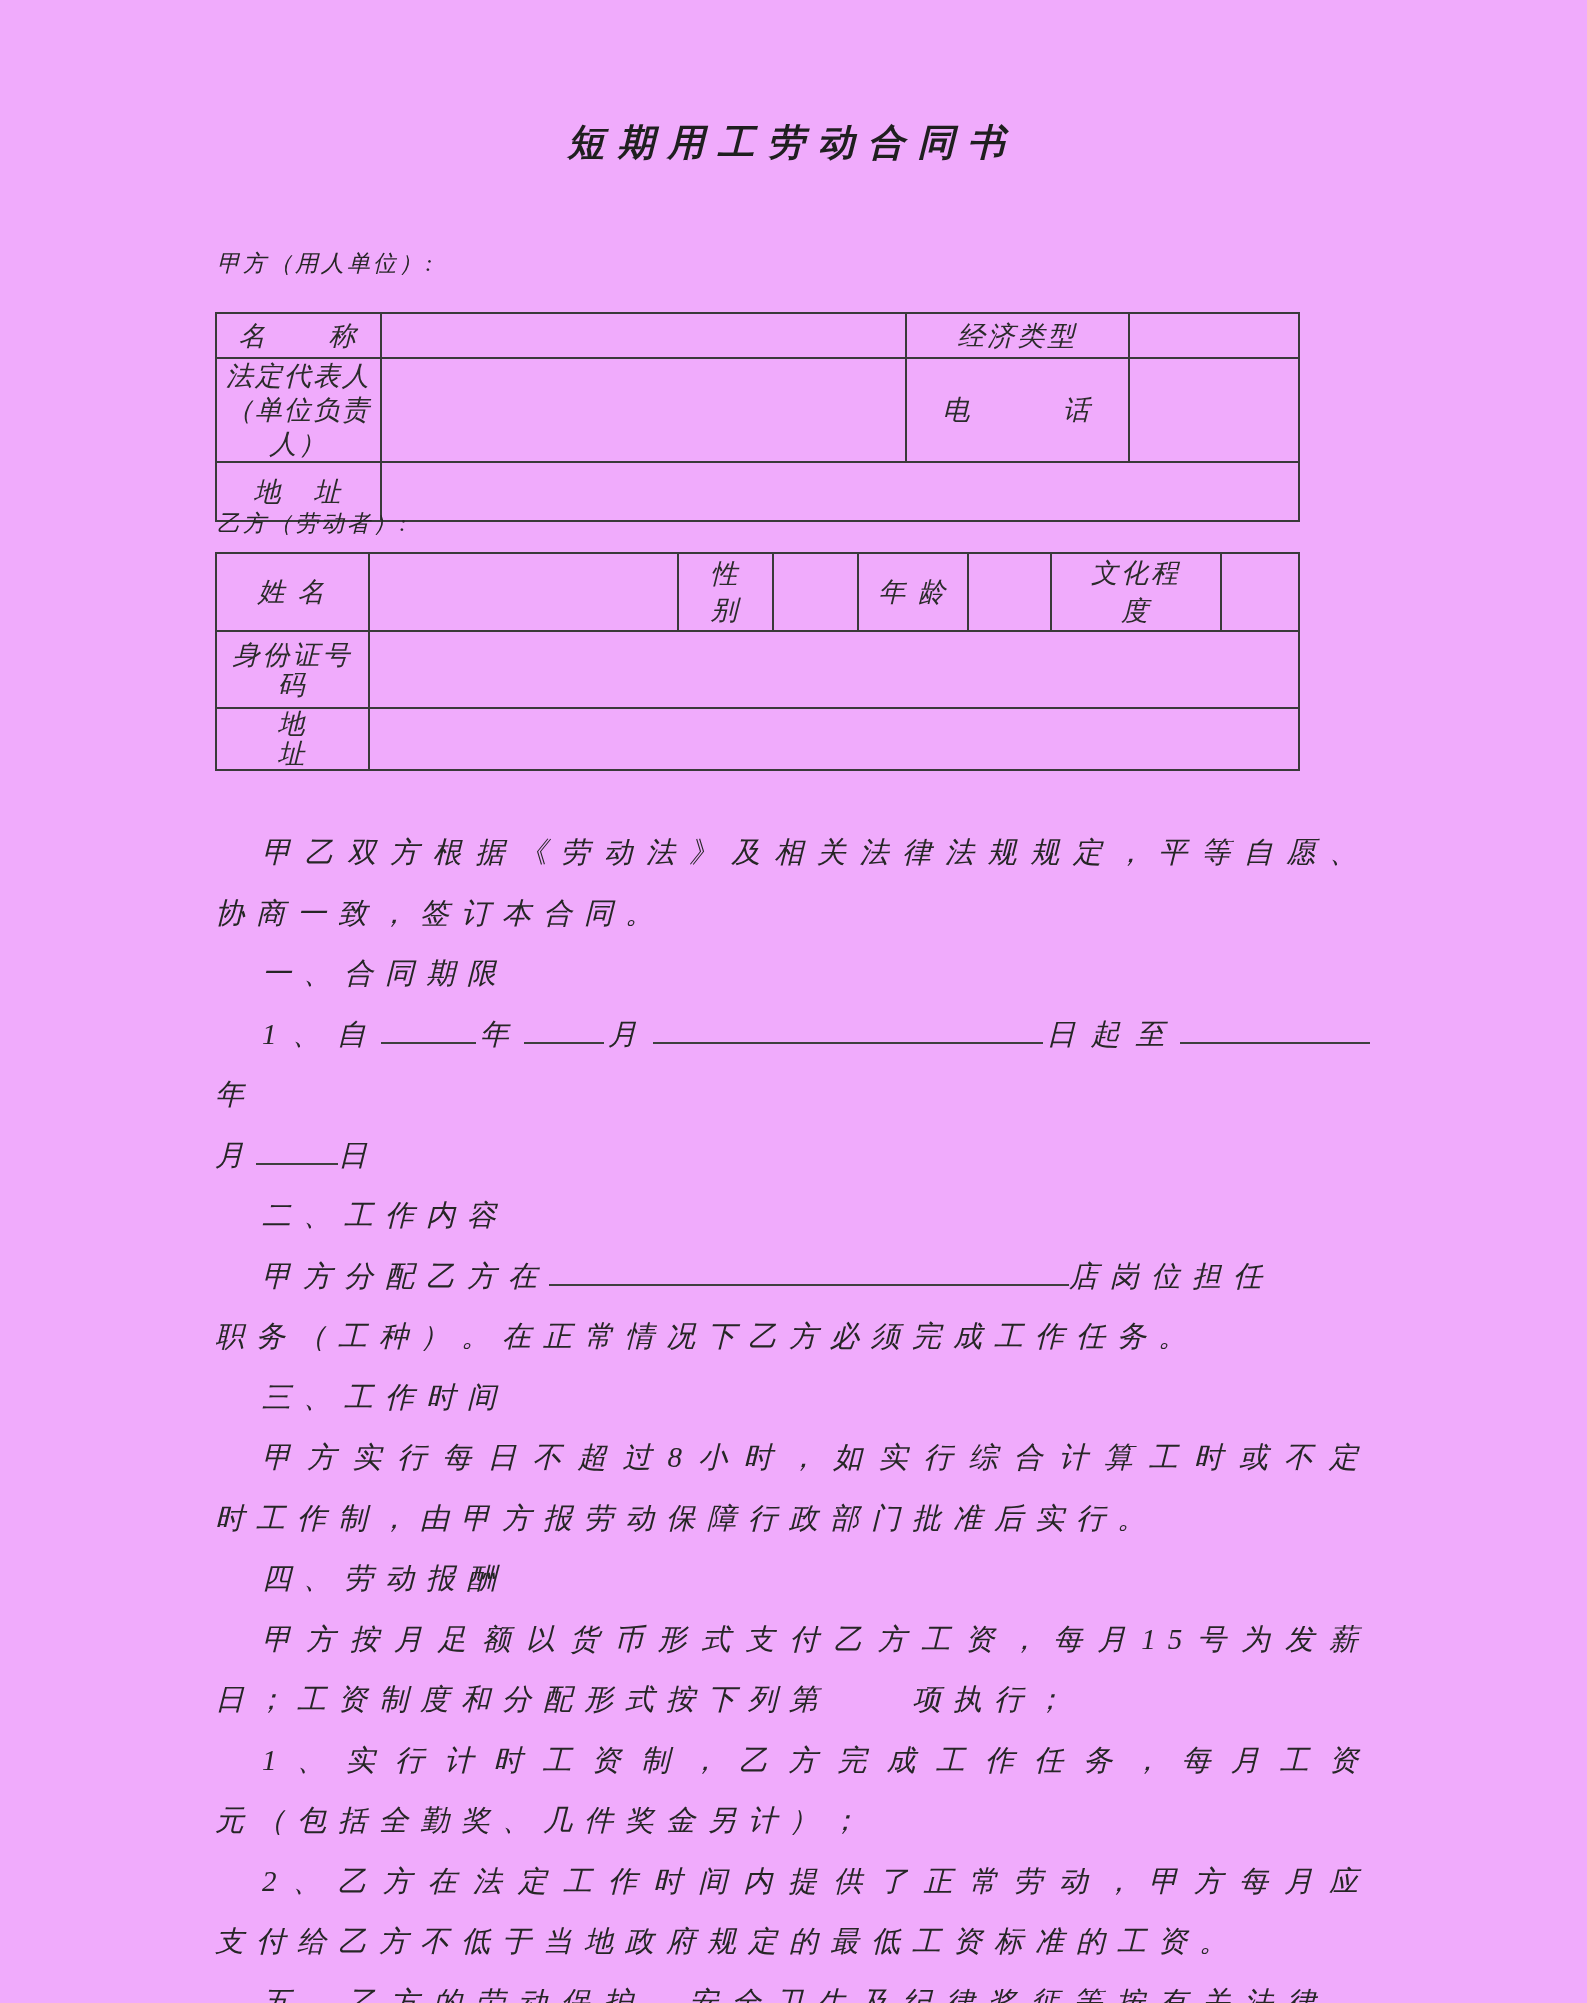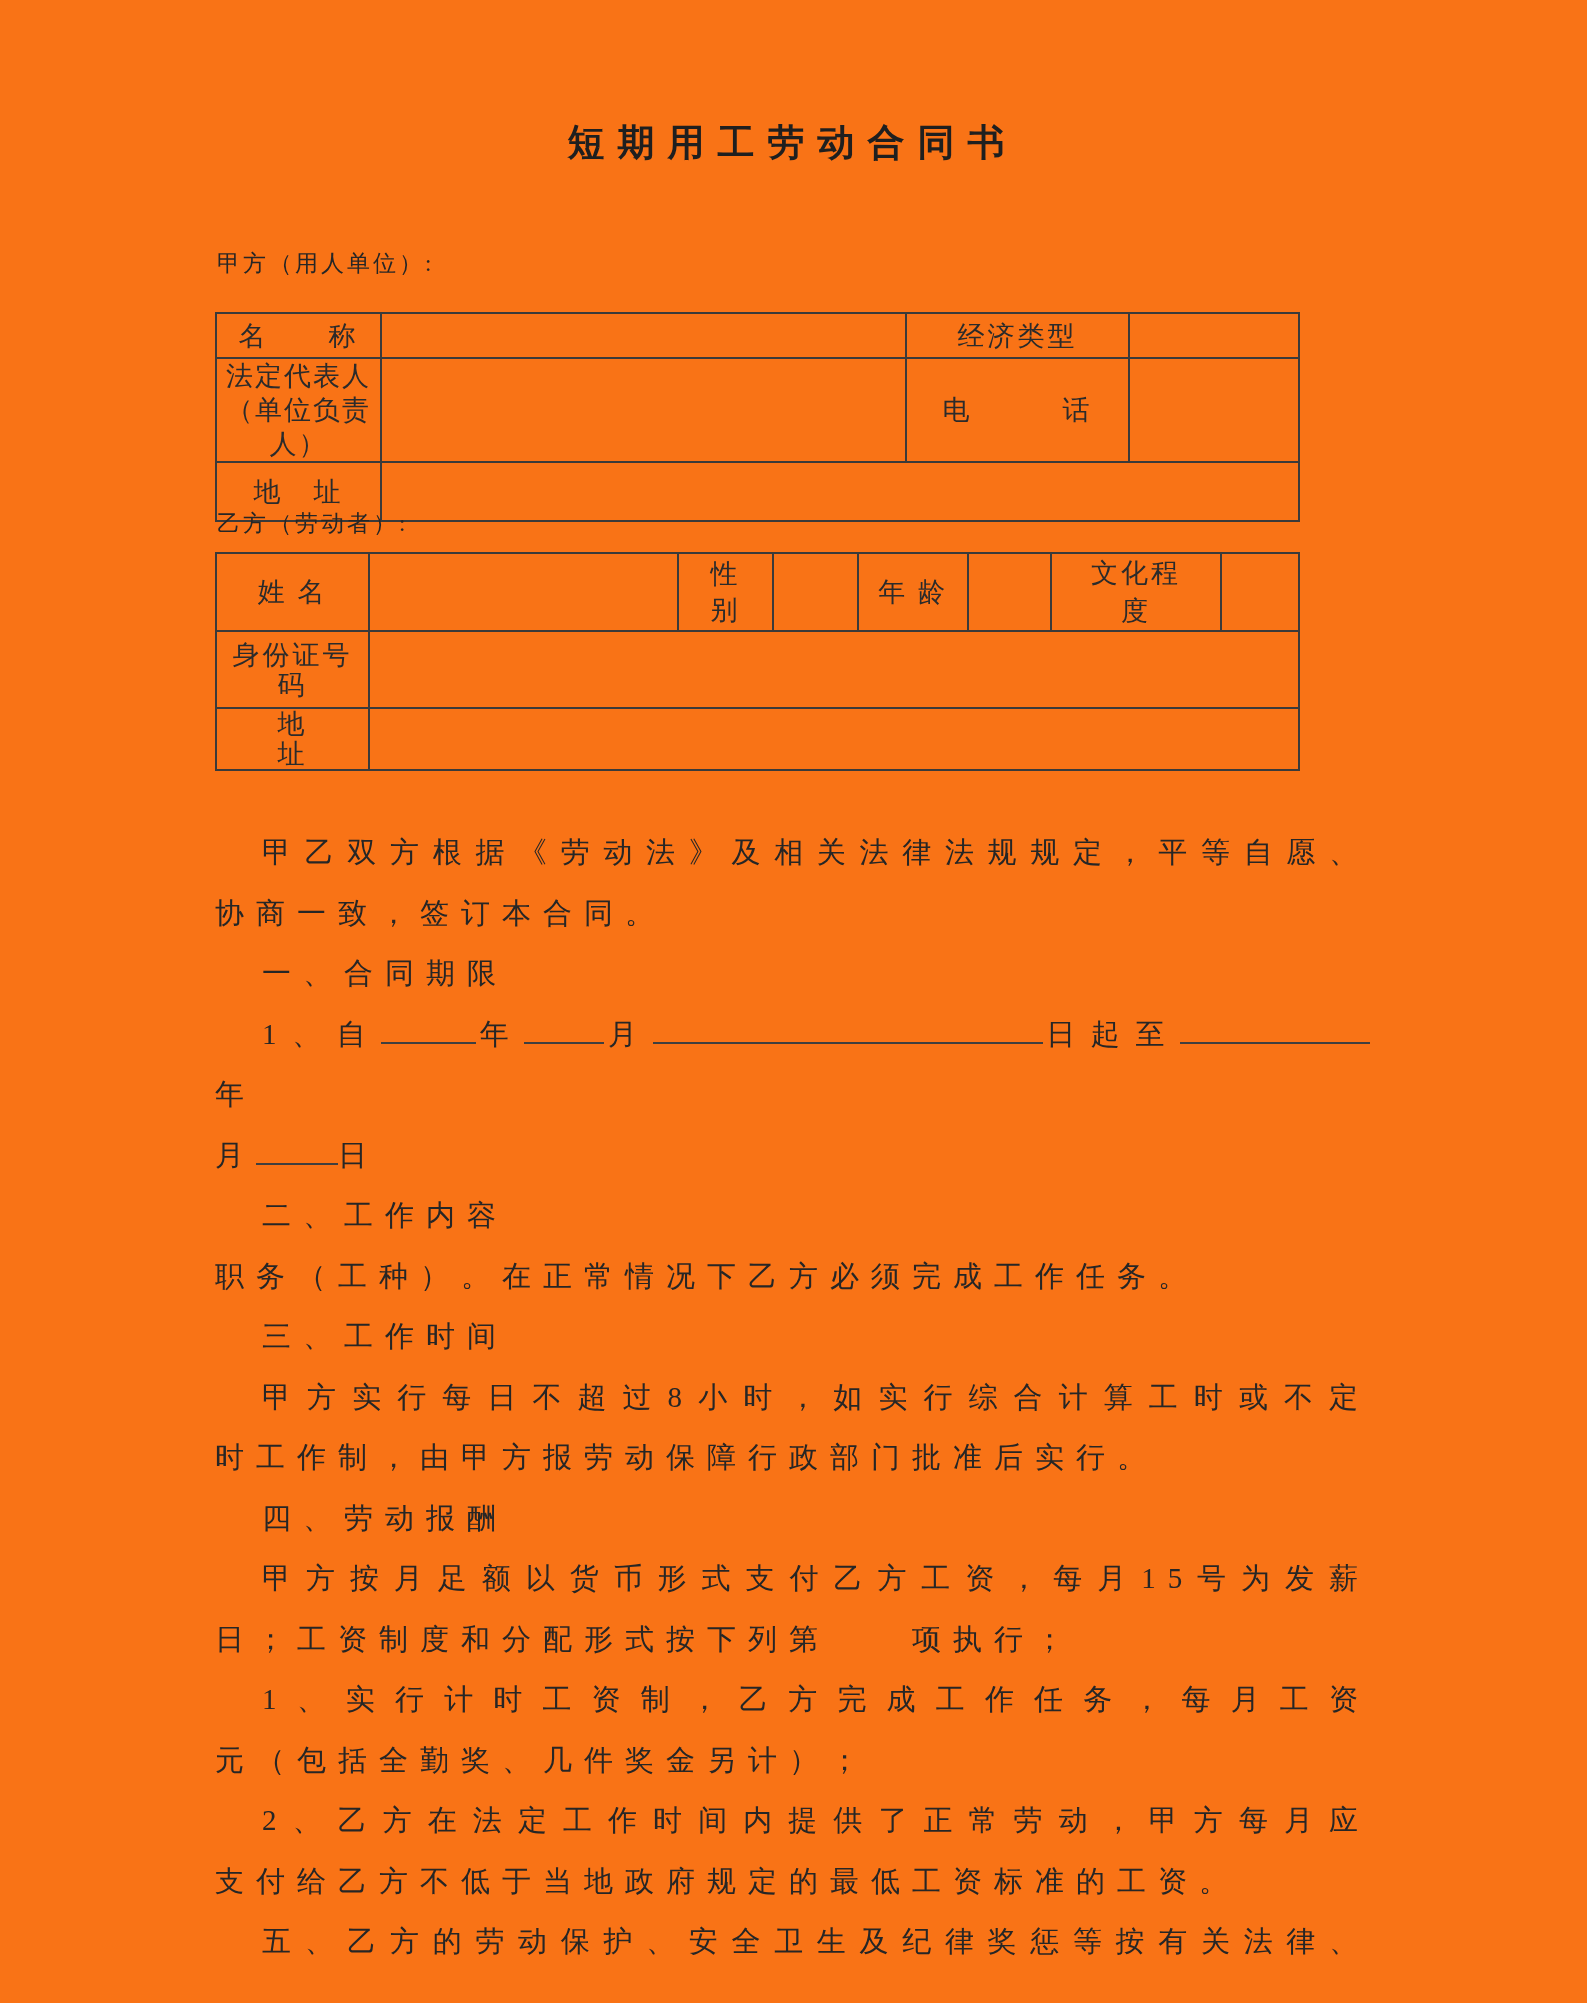--- a/index.html
+++ b/index.html
@@ -1,18 +1,18 @@
 <!DOCTYPE html>
 <html><head>
 <meta charset="utf-8">
 <style>
   html,body{margin:0;padding:0;background:#ffffff;}
   .page{
-    position:relative;width:1587px;height:2003px;background:#f97316;
-    font-family:"Liberation Serif","DejaVu Serif",serif;color:#262626;overflow:hidden;
+    position:relative;width:1587px;height:2003px;background:#f0abfc;
+    font-family:"Liberation Serif","DejaVu Serif",serif;color:#262626;overflow:hidden;font-style:italic;
   }
   .title{
     position:absolute;left:215px;top:118px;width:1155px;margin:0;
     text-align:center;font-size:37px;font-weight:bold;letter-spacing:13px;color:#1f1f1f;
   }
   .party-label{
     position:absolute;left:217px;font-size:23px;letter-spacing:3px;color:#262626;
   }
   .pa-label{top:248px;}
   .pb-label{top:508px;text-align:center;}
@@ -113,20 +113,21 @@
   </tbody>
     </table>
 
   <div class="body-block" id="body-lines">
       <div class="line j ind"><span>甲乙双方根据《劳动法》及相关法律法规规定，平等自愿、</span></div>
       <div class="line"><span>协商一致，签订本合同。</span></div>
       <div class="line ind"><span>一、合同期限</span></div>
       <div class="line j ind"><span>1、自</span><span class="blank" style="width: 95px;"></span><span>年</span><span class="blank" style="width: 80px;"></span><span>月</span><span class="blank" style="width: 390px;"></span><span>日起至</span><span class="blank" style="width: 190px;"></span><span>年</span></div>
       <div class="line"><span>月</span><span class="blank" style="width: 82px;"></span><span>日</span></div>
       <div class="line ind"><span>二、工作内容</span></div>
+      <div class="line ind"><span>甲方分配乙方在</span><span class="blank" style="width: 520px;"></span><span>店岗位担任</span></div>
       <div class="line"><span>职务（工种）。在正常情况下乙方必须完成工作任务。</span></div>
       <div class="line ind"><span>三、工作时间</span></div>
       <div class="line j ind"><span>甲方实行每日不超过8小时，如实行综合计算工时或不定</span></div>
       <div class="line"><span>时工作制，由甲方报劳动保障行政部门批准后实行。</span></div>
       <div class="line ind"><span>四、劳动报酬</span></div>
       <div class="line j ind"><span>甲方按月足额以货币形式支付乙方工资，每月15号为发薪</span></div>
       <div class="line"><span>日；工资制度和分配形式按下列第　　项执行；</span></div>
       <div class="line j ind"><span>1、实行计时工资制，乙方完成工作任务，每月工资</span></div>
       <div class="line"><span>元（包括全勤奖、几件奖金另计）；</span></div>
       <div class="line j ind"><span>2、乙方在法定工作时间内提供了正常劳动，甲方每月应</span></div>

